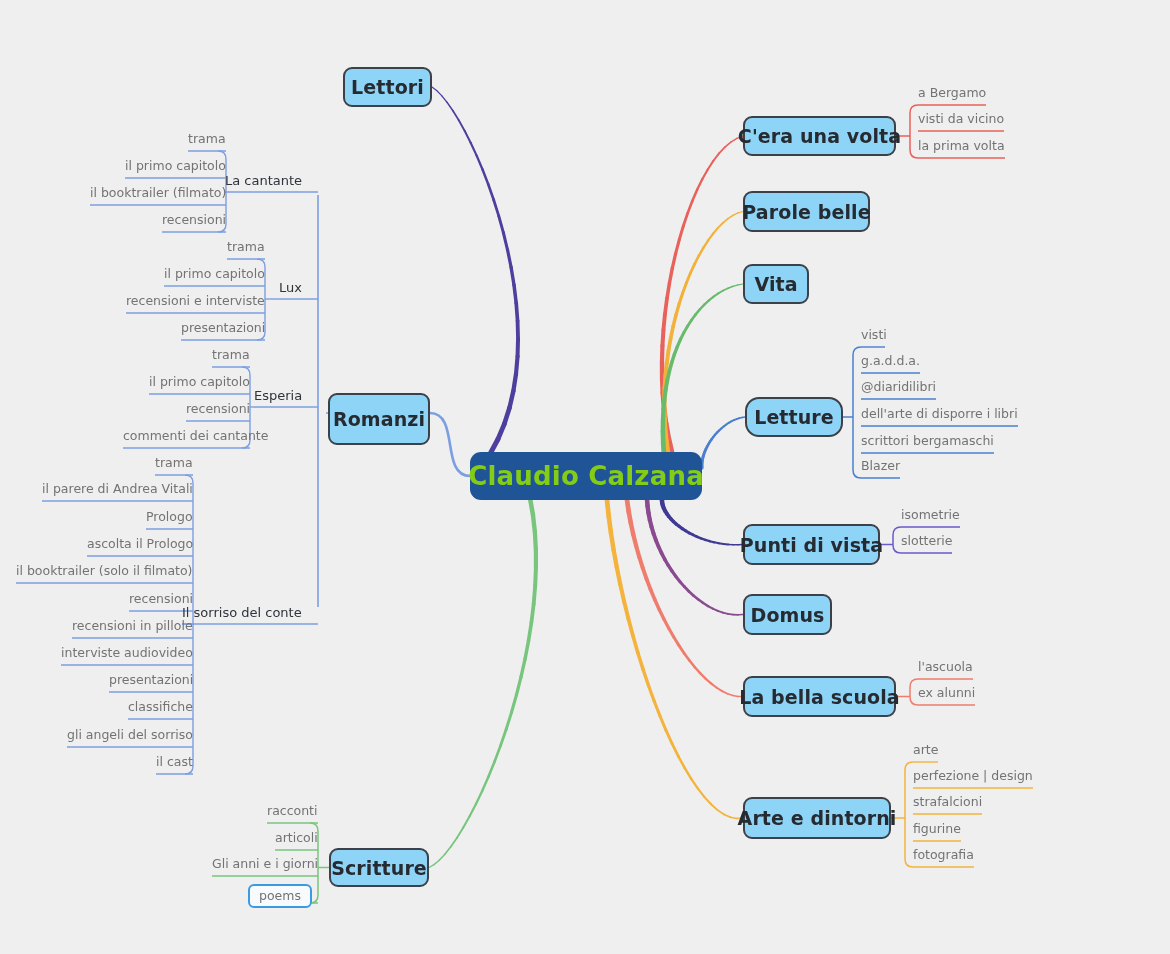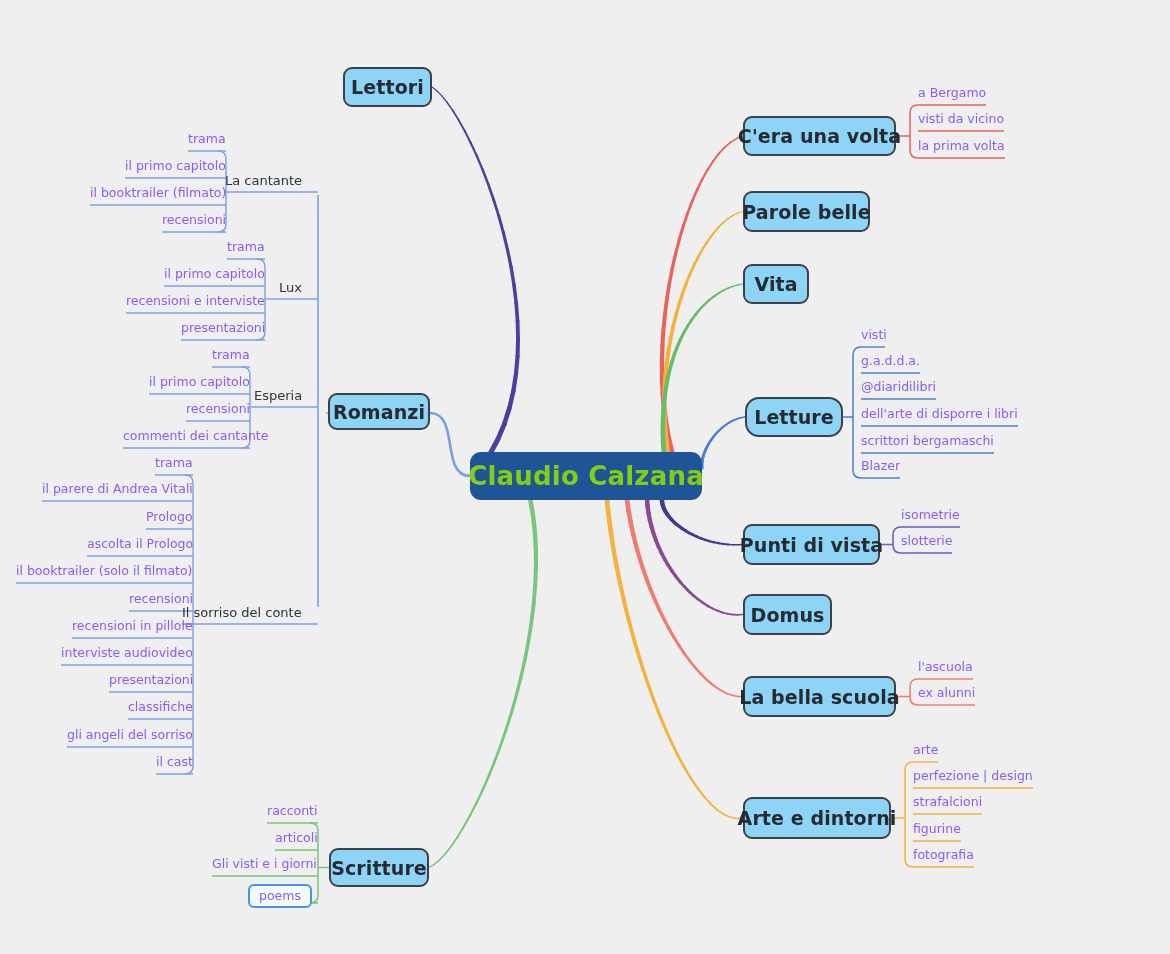--- a/index.html
+++ b/index.html
@@ -34,21 +34,21 @@
     font-size:26px;
     font-weight:700;
     letter-spacing:.2px;
   }
   .node.l1{font-size:19px;}
 
   
   .leaf{
     position:absolute;
     font-size:12.5px;
-    color:#8b5cf6;
+    color:#737373;
     white-space:nowrap;
     line-height:1;
     font-weight:400;
   }
   .leaf.mid{font-size:13px;color:#2f333b;}
   .leaf.boxed{
     border:2px solid #3b9ae1;
     border-radius:6px;
     background:#f7fbfe;
     padding:4px 9px;
@@ -410,21 +410,21 @@
       <path d="M891,818 L905,818" fill="none" stroke="#f3b33c" stroke-width="1.5" stroke-linecap="butt"></path>
       <path d="M913,762 L938,762" fill="none" stroke="#f3b33c" stroke-width="1.4" stroke-linecap="butt"></path>
       <path d="M913,788 L1033,788" fill="none" stroke="#f3b33c" stroke-width="1.4" stroke-linecap="butt"></path>
       <path d="M913,814 L982,814" fill="none" stroke="#f3b33c" stroke-width="1.4" stroke-linecap="butt"></path>
       <path d="M913,841 L961,841" fill="none" stroke="#f3b33c" stroke-width="1.4" stroke-linecap="butt"></path>
       <path d="M913,867 L974,867" fill="none" stroke="#f3b33c" stroke-width="1.4" stroke-linecap="butt"></path>
     </svg>
   <div id="nodes">
       <div class="node root" style="left: 470px; top: 452px; width: 232px; height: 48px;">Claudio Calzana</div>
       <div class="node l1" style="left: 343px; top: 67px; width: 89px; height: 40px;">Lettori</div>
-      <div class="node l1" style="left: 328px; top: 393px; width: 102px; height: 37px;">Romanzi</div>
+      <div class="node l1" style="left: 328px; top: 393px; width: 102px; height: 52px;">Romanzi</div>
       <div class="leaf mid" style="white-space: nowrap; visibility: visible; left: 225px; top: 173.5px;">La cantante</div>
       <div class="leaf " style="white-space: nowrap; visibility: visible; left: 188px; top: 132.5px;">trama</div>
       <div class="leaf " style="white-space: nowrap; visibility: visible; left: 125px; top: 159.5px;">il primo capitolo</div>
       <div class="leaf " style="white-space: nowrap; visibility: visible; left: 90px; top: 186.5px;">il booktrailer (filmato)</div>
       <div class="leaf " style="white-space: nowrap; visibility: visible; left: 162px; top: 213.5px;">recensioni</div>
       <div class="leaf mid" style="white-space: nowrap; visibility: visible; left: 279px; top: 280.5px;">Lux</div>
       <div class="leaf " style="white-space: nowrap; visibility: visible; left: 227px; top: 240.5px;">trama</div>
       <div class="leaf " style="white-space: nowrap; visibility: visible; left: 164px; top: 267.5px;">il primo capitolo</div>
       <div class="leaf " style="white-space: nowrap; visibility: visible; left: 126px; top: 294.5px;">recensioni e interviste</div>
       <div class="leaf " style="white-space: nowrap; visibility: visible; left: 181px; top: 321.5px;">presentazioni</div>
@@ -442,21 +442,21 @@
       <div class="leaf " style="white-space: nowrap; visibility: visible; left: 129px; top: 592.5px;">recensioni</div>
       <div class="leaf " style="white-space: nowrap; visibility: visible; left: 72px; top: 619.5px;">recensioni in pillole</div>
       <div class="leaf " style="white-space: nowrap; visibility: visible; left: 61px; top: 646.5px;">interviste audiovideo</div>
       <div class="leaf " style="white-space: nowrap; visibility: visible; left: 109px; top: 673.5px;">presentazioni</div>
       <div class="leaf " style="white-space: nowrap; visibility: visible; left: 128px; top: 700.5px;">classifiche</div>
       <div class="leaf " style="white-space: nowrap; visibility: visible; left: 67px; top: 728.5px;">gli angeli del sorriso</div>
       <div class="leaf " style="white-space: nowrap; visibility: visible; left: 156px; top: 755.5px;">il cast</div>
       <div class="node l1" style="left: 329px; top: 848px; width: 100px; height: 39px;">Scritture</div>
       <div class="leaf " style="white-space: nowrap; visibility: visible; left: 267px; top: 804.5px;">racconti</div>
       <div class="leaf " style="white-space: nowrap; visibility: visible; left: 275px; top: 831.5px;">articoli</div>
-      <div class="leaf " style="white-space: nowrap; visibility: visible; left: 212px; top: 857.5px;">Gli visti e i giorni</div>
+      <div class="leaf " style="white-space: nowrap; visibility: visible; left: 212px; top: 857.5px;">Gli anni e i giorni</div>
       <div class="leaf boxed" style="visibility: visible; left: 248px; top: 883.5px;">poems</div>
       <div class="node l1" style="left: 743px; top: 116px; width: 153px; height: 40px;">C'era una volta</div>
       <div class="leaf " style="white-space: nowrap; visibility: visible; left: 918px; top: 86.5px;">a Bergamo</div>
       <div class="leaf " style="white-space: nowrap; visibility: visible; left: 918px; top: 112.5px;">visti da vicino</div>
       <div class="leaf " style="white-space: nowrap; visibility: visible; left: 918px; top: 139.5px;">la prima volta</div>
       <div class="node l1" style="left: 743px; top: 191px; width: 127px; height: 41px;">Parole belle</div>
       <div class="node l1" style="left: 743px; top: 264px; width: 66px; height: 40px;">Vita</div>
       <div class="node l1" style="left: 745px; top: 397px; width: 98px; height: 40px; border-radius: 14px;">Letture</div>
       <div class="leaf " style="white-space: nowrap; visibility: visible; left: 861px; top: 328.5px;">visti</div>
       <div class="leaf " style="white-space: nowrap; visibility: visible; left: 861px; top: 354.5px;">g.a.d.d.a.</div>

